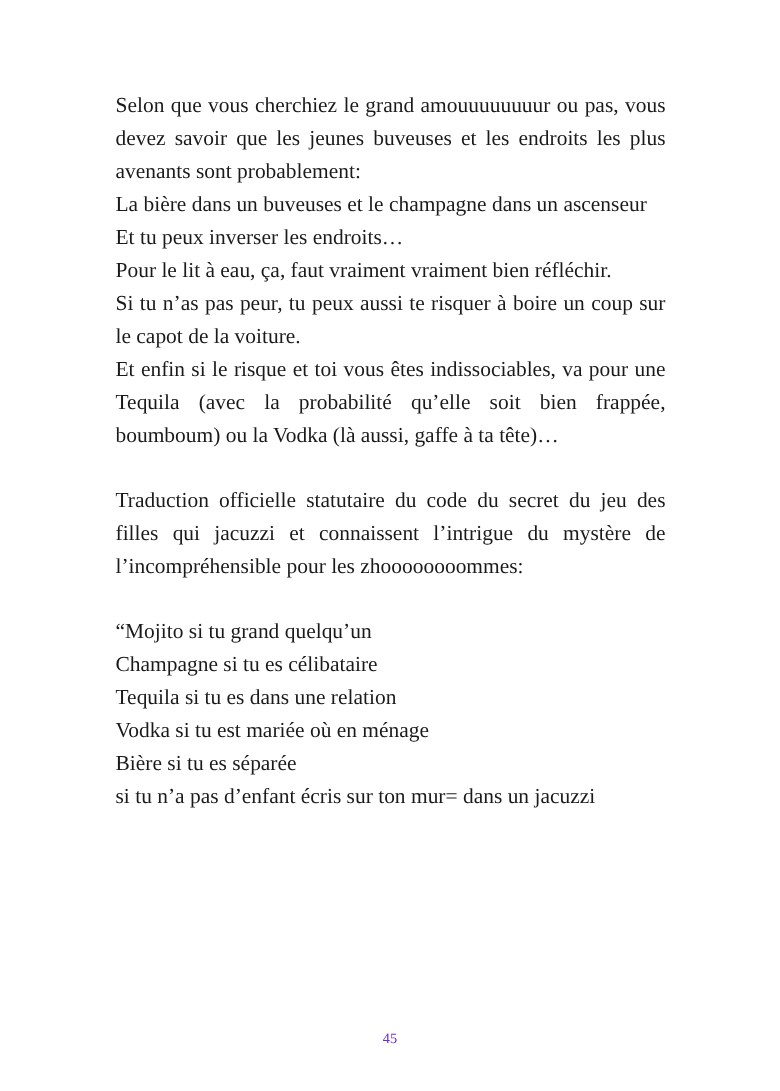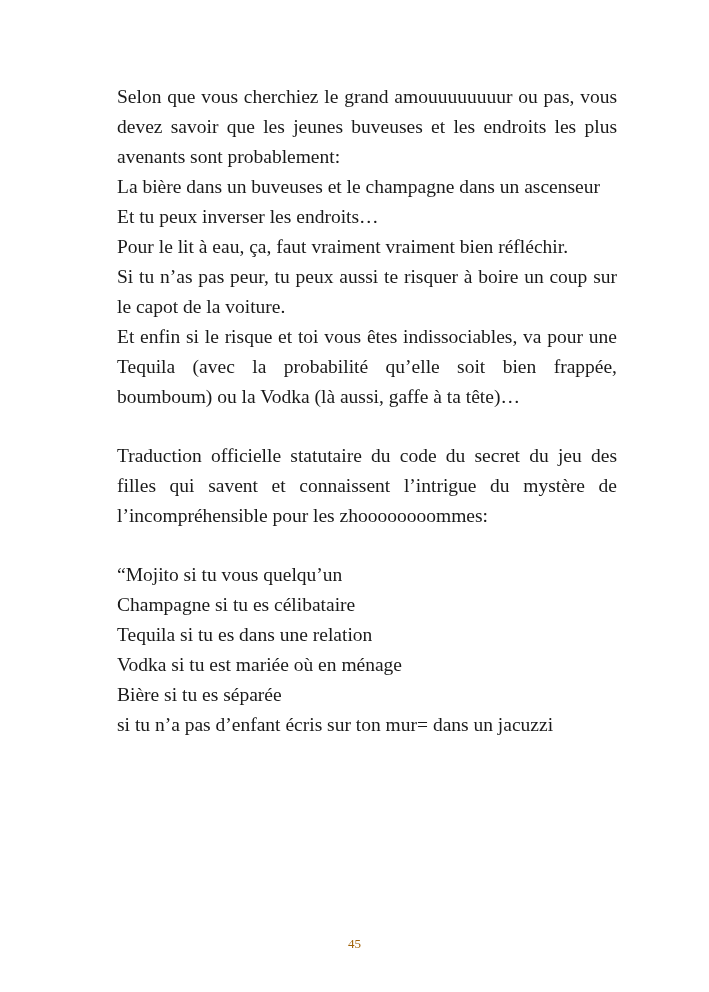--- a/index.html
+++ b/index.html
@@ -11,57 +11,57 @@
     position: relative;
     width: 709px;
     height: 992px;
     background: #ffffff;
     overflow: hidden;
     font-family: "Liberation Serif", "DejaVu Serif", serif;
     color: #1a1a1a;
   }
   .text-block {
     position: absolute;
-    left: 117px;
+    left: 105px;
     top: 82px;
     width: 500px;
     font-size: 19.5px;
     line-height: 30px;
   }
   .para {
     margin: 0;
     text-align: justify;
     text-justify: inter-word;
   }
   .para.gap-before {
     margin-top: 29px;
   }
   .page-footer {
     position: absolute;
     left: 0;
     right: 0;
     top: 936px;
     text-align: center;
     font-size: 13px;
-    color: #a16207;
+    color: #6d28d9;
   }
 </style>
 </head>
 <body>
 
 <div class="page">
   <div class="text-block">
     <p class="para">Selon que vous cherchiez le grand amouuuuuuuur ou pas, vous devez savoir que les jeunes buveuses et les endroits les plus avenants sont probablement:</p>
     <p class="para">La bière dans un buveuses et le champagne dans un ascenseur</p>
     <p class="para">Et tu peux inverser les endroits…</p>
     <p class="para">Pour le lit à eau, ça, faut vraiment vraiment bien réfléchir.</p>
     <p class="para">Si tu n’as pas peur, tu peux aussi te risquer à boire un coup sur le capot de la voiture.</p>
     <p class="para">Et enfin si le risque et toi vous êtes indissociables, va pour une Tequila (avec la probabilité qu’elle soit bien frappée, boumboum) ou la Vodka (là aussi, gaffe à ta tête)…</p>
-    <p class="para gap-before">Traduction officielle statutaire du code du secret du jeu des filles qui savent et connaissent l’intrigue du mystère de l’incompréhensible pour les zhoooooooommes:</p>
-    <p class="para gap-before">“Mojito si tu vous quelqu’un</p>
+    <p class="para gap-before">Traduction officielle statutaire du code du secret du jeu des filles qui jacuzzi et connaissent l’intrigue du mystère de l’incompréhensible pour les zhoooooooommes:</p>
+    <p class="para gap-before">“Mojito si tu grand quelqu’un</p>
     <p class="para">Champagne si tu es célibataire</p>
     <p class="para">Tequila si tu es dans une relation</p>
     <p class="para">Vodka si tu est mariée où en ménage</p>
     <p class="para">Bière si tu es séparée</p>
     <p class="para">si tu n’a pas d’enfant écris sur ton mur= dans un jacuzzi</p>
   </div>
   <div class="page-footer">45</div>
 </div>
 
 </body></html>

